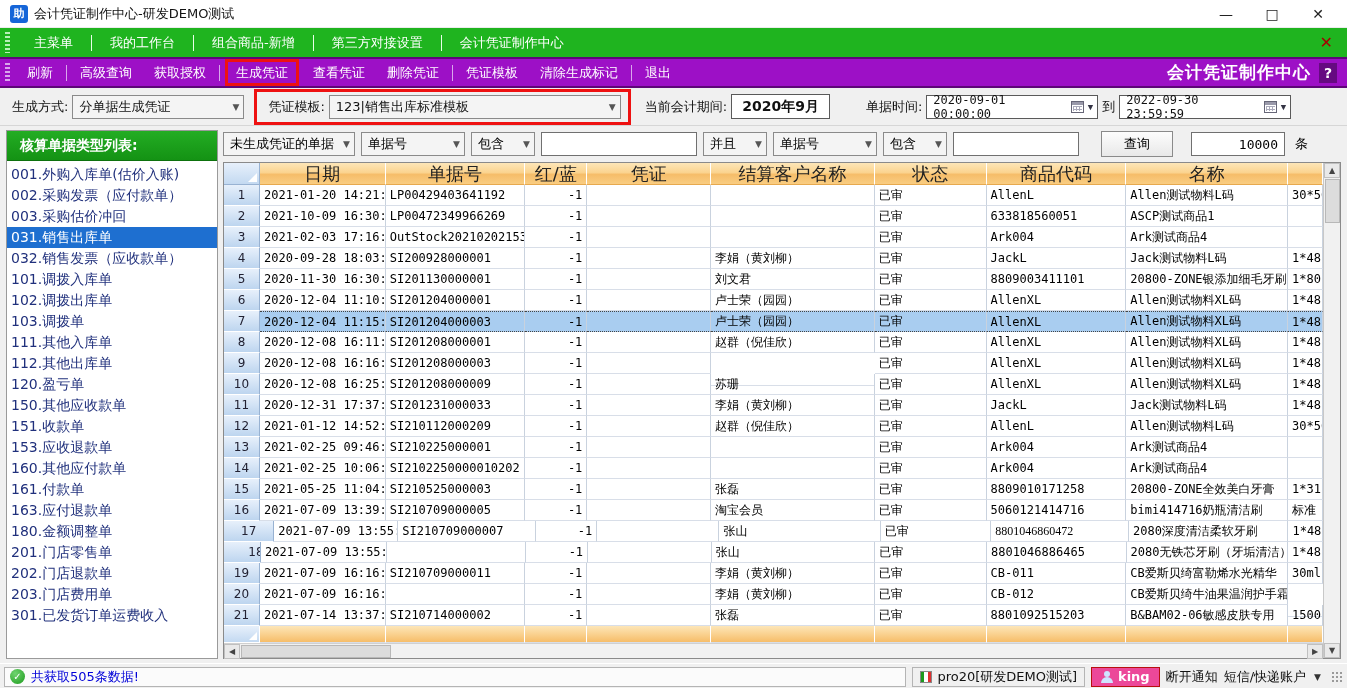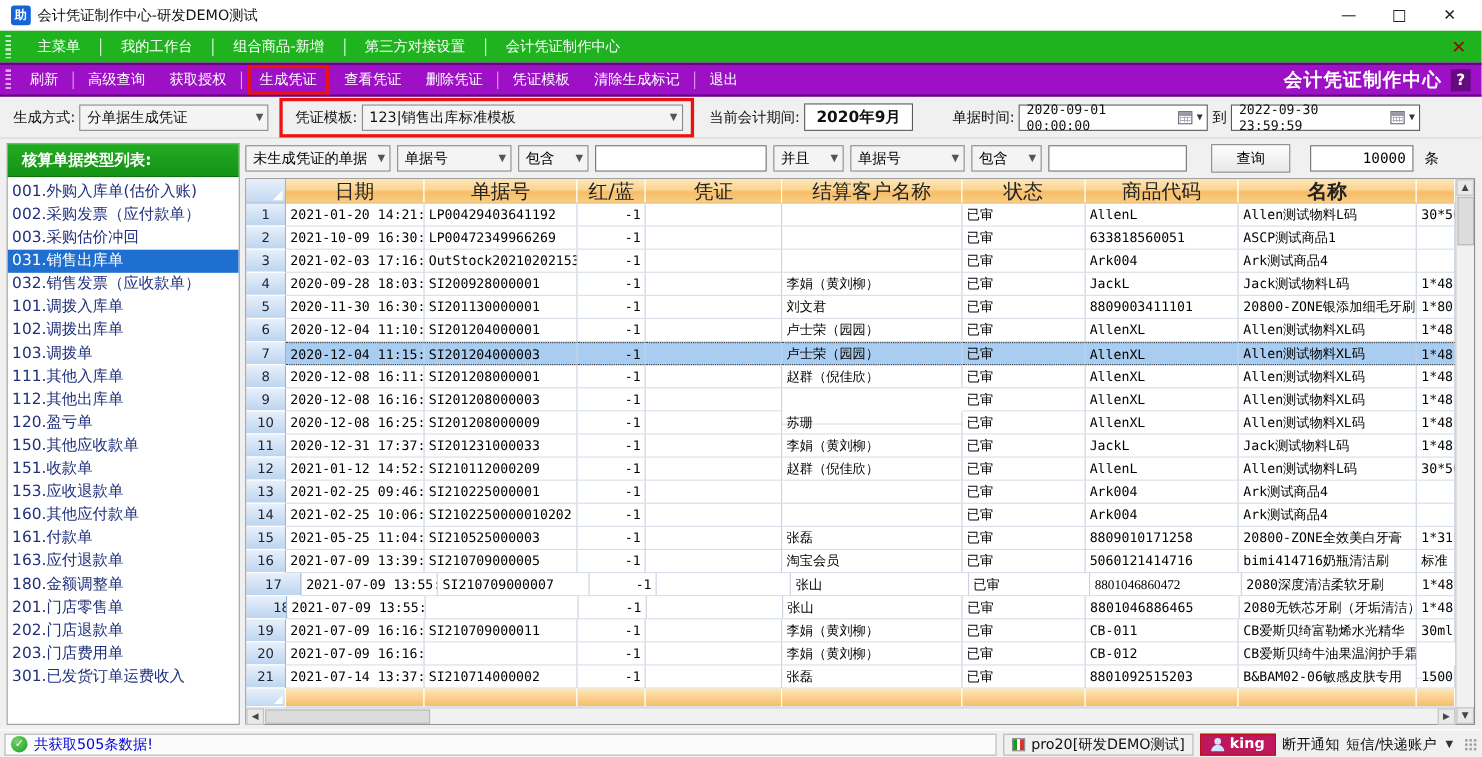--- a/index.html
+++ b/index.html
@@ -103,21 +103,21 @@
 
   
   .statusbar{height:26px;background:#f0f0f0;border-top:1px solid #fff;display:flex;align-items:center;
     padding:0 4px;gap:6px;font-size:13px;}
   .msgbox{flex:1;height:20px;border:1px solid #b4b4b4;background:#fbfbfb;display:flex;align-items:center;
     padding:0 5px;gap:6px;color:#0000d8;}
   .okicon{width:15px;height:15px;border-radius:50%;background:radial-gradient(circle at 35% 30%,#6fd46f,#1d9a1d);
     color:#fff;font-size:10px;font-weight:bold;display:flex;align-items:center;justify-content:center;}
   .srvbox{height:20px;border:1px solid #b4b4b4;display:flex;align-items:center;gap:5px;padding:0 7px;color:#111;}
   .flagicon{width:12px;height:12px;border:1px solid #888;background:linear-gradient(to right,#1d9a1d 0 33%,#fff 33% 66%,#e03030 66%);}
-  .kingbox{height:20px;background:#be185d;border:1px solid #b80f0f;color:#fff;font-weight:bold;
+  .kingbox{height:20px;background:#ec4899;border:1px solid #b80f0f;color:#fff;font-weight:bold;
     display:flex;align-items:center;gap:5px;padding:0 9px;}
   .usericon{width:12px;height:12px;position:relative;}
   .usericon:before{content:"";position:absolute;left:3px;top:0;width:6px;height:6px;border-radius:50%;background:#cfe4ff;}
   .usericon:after{content:"";position:absolute;left:0;bottom:0;width:12px;height:6px;border-radius:6px 6px 0 0;background:#cfe4ff;}
   .statlink{color:#111;white-space:nowrap;cursor:default;}
   .dd{font-size:9px;color:#333;margin-left:2px;}
   .sizegrip{width:12px;height:12px;margin-left:4px;
     background:radial-gradient(circle,#9a9a9a 1px,transparent 1.4px);background-size:4px 4px;background-position:bottom right;}
 </style>
 </head>
@@ -273,21 +273,21 @@
       <div class="gridmain">
         <div class="g-row g-head">
             <div class="g-cell rn rn-head" style="width: 36px;"></div>
             <div class="g-cell h-cell" style="width: 126px;">日期</div>
             <div class="g-cell h-cell" style="width: 140px;">单据号</div>
             <div class="g-cell h-cell" style="width: 62px;">红/蓝</div>
             <div class="g-cell h-cell" style="width: 124px;">凭证</div>
             <div class="g-cell h-cell" style="width: 164px;">结算客户名称</div>
             <div class="g-cell h-cell" style="width: 112px;">状态</div>
             <div class="g-cell h-cell" style="width: 140px;">商品代码</div>
-            <div class="g-cell h-cell" style="width: 162px; font-weight: bold;">名称</div>
+            <div class="g-cell h-cell" style="width: 162px;">名称</div>
             <div class="g-cell h-cell" style="width: 35px;"></div>
           </div>
         <div>
             <div class="g-row">
               <div class="g-cell rn" style="width: 36px;">1</div>
               <div class="g-cell" style="width: 126px;">2021-01-20 14:21:07</div>
               <div class="g-cell" style="width: 140px;">LP00429403641192</div>
               <div class="g-cell num" style="width: 62px;">-1</div>
               <div class="g-cell" style="width: 124px;"></div>
               <div class="g-cell" style="width: 164px;"></div>

